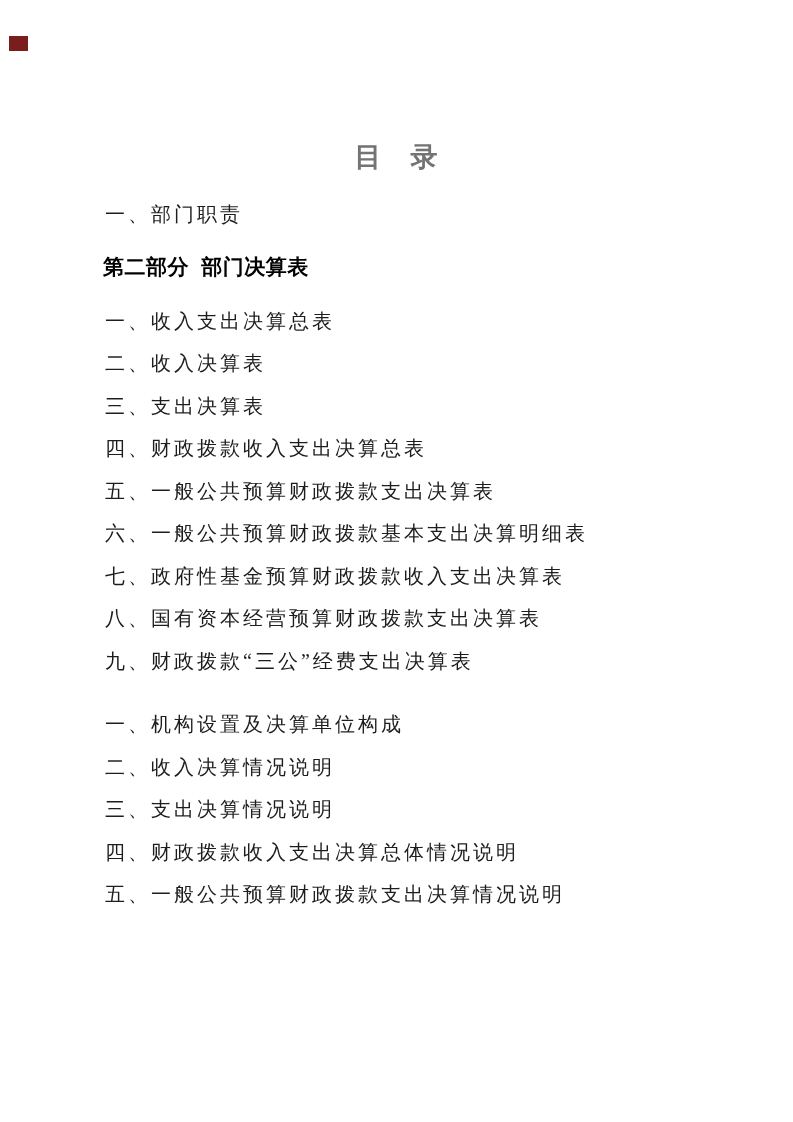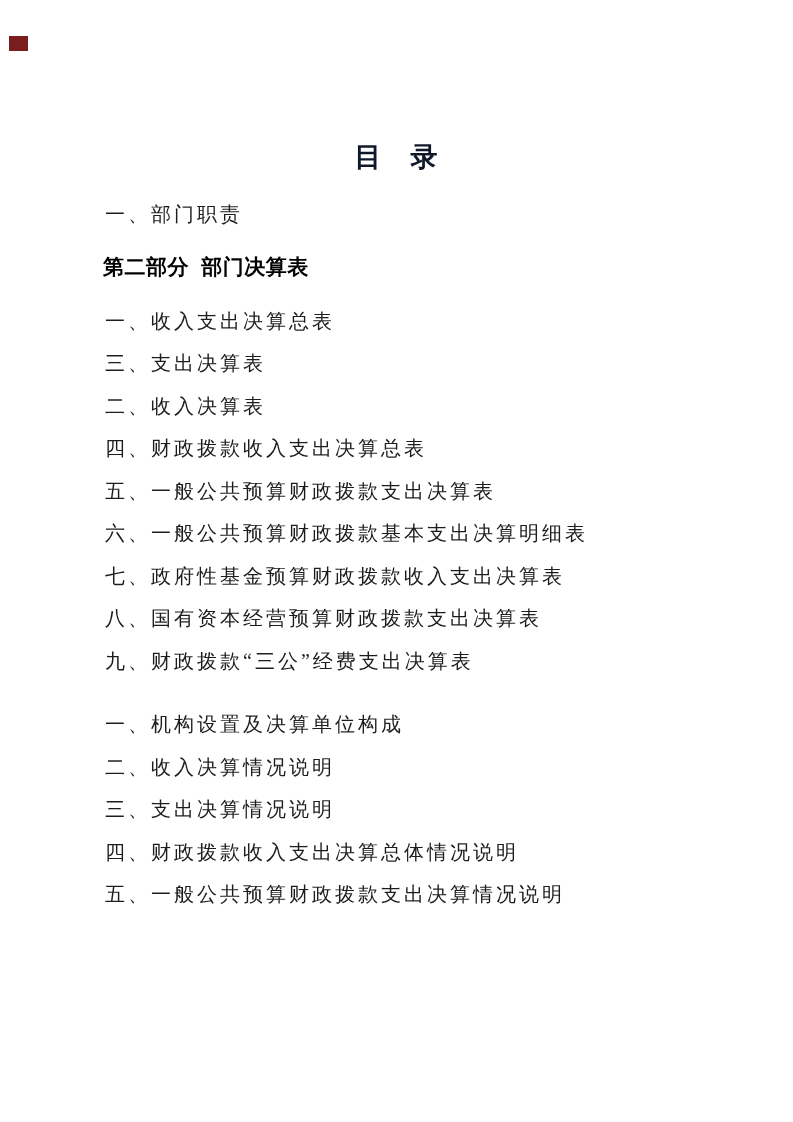--- a/index.html
+++ b/index.html
@@ -21,21 +21,21 @@
     background: #7a1d1d;
   }
   .toc-title {
     margin: 0;
     padding-top: 142px;
     text-align: center;
     font-family: "Liberation Sans", sans-serif;
     font-weight: 700;
     font-size: 27px;
     line-height: 30px;
-    color: #0f172a;
+    color: #737373;
     letter-spacing: 1px;
   }
   .toc { padding-left: 103px; }
   .sec-heading {
     margin: 0;
     font-family: "Liberation Sans", sans-serif;
     font-weight: 700;
     font-size: 21px;
     line-height: 28px;
     color: #000000;
@@ -69,22 +69,22 @@
 
   <div class="toc">
 
     <div class="items items-1">
       <p class="toc-item">一、部门职责</p>
     </div>
 
     <h2 class="sec-heading sec-2">第二部分 部门决算表</h2>
     <div class="items items-2">
       <p class="toc-item">一、收入支出决算总表</p>
+      <p class="toc-item">二、收入决算表</p>
       <p class="toc-item">三、支出决算表</p>
-      <p class="toc-item">二、收入决算表</p>
       <p class="toc-item">四、财政拨款收入支出决算总表</p>
       <p class="toc-item">五、一般公共预算财政拨款支出决算表</p>
       <p class="toc-item">六、一般公共预算财政拨款基本支出决算明细表</p>
       <p class="toc-item">七、政府性基金预算财政拨款收入支出决算表</p>
       <p class="toc-item">八、国有资本经营预算财政拨款支出决算表</p>
       <p class="toc-item">九、财政拨款“三公”经费支出决算表</p>
     </div>
 
     <div class="items items-3">
       <p class="toc-item">一、机构设置及决算单位构成</p>

